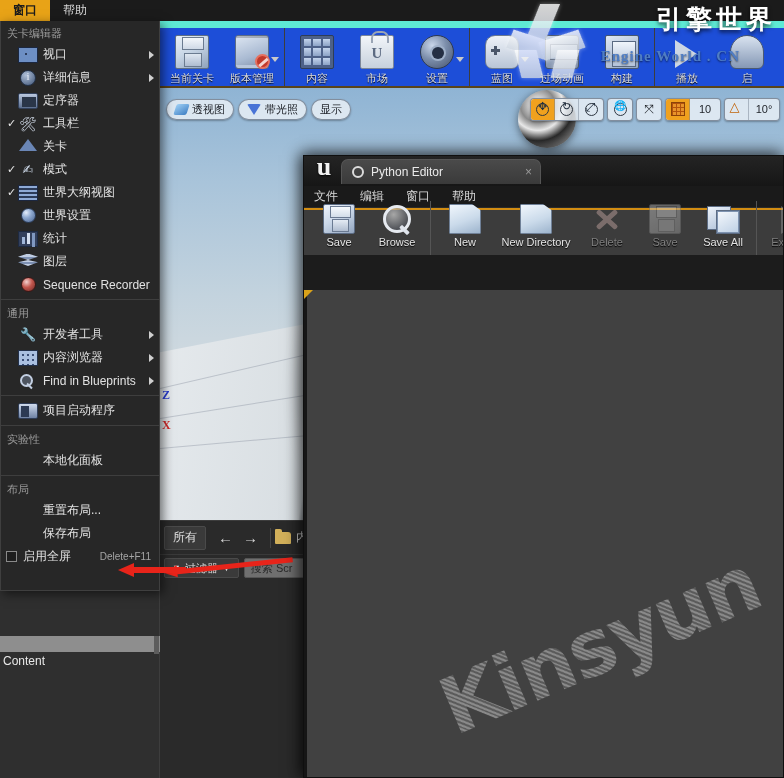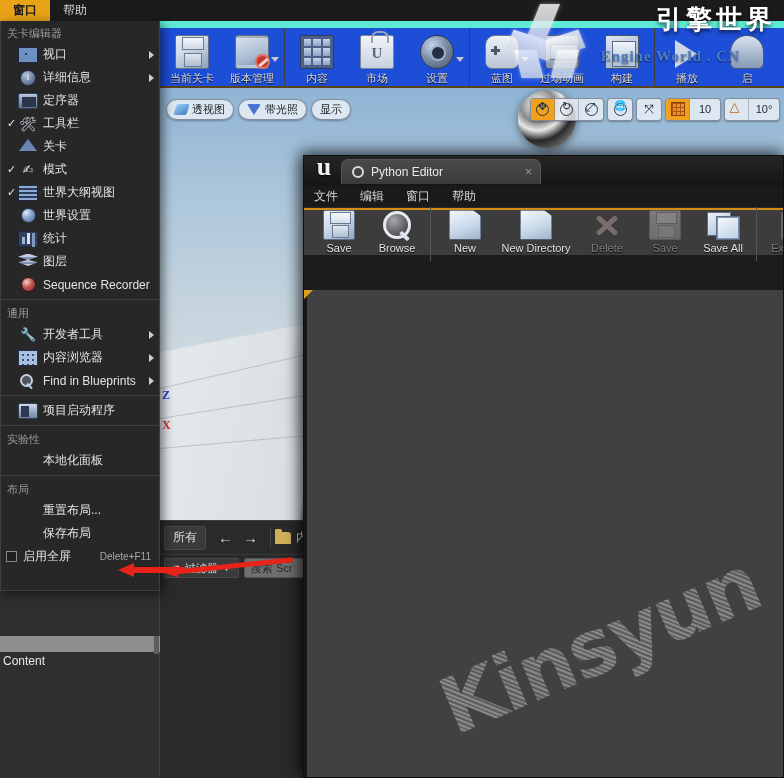--- a/index.html
+++ b/index.html
@@ -313,21 +313,21 @@
     background: linear-gradient(#4a4a4a,#3a3a3a);
     border-radius: 7px 7px 0 0; border:1px solid #555; border-bottom:none;
     font-size:12px; color:#eaeaea; min-width:200px; position:relative;
   }
   .tab-dot { width:12px;height:12px;border-radius:50%;border:2px solid #dcdcdc;background:transparent; }
   .tab-close { position:absolute; right:8px; top:5px; font-size:12px; color:#9a9a9a; }
   .py-menubar { height:22px; background:#1a1a1a; display:flex; align-items:center;
                 padding-left:10px; gap:22px; font-size:12px; color:#d8d8d8;
                 border-bottom:1px solid #2a2a2a; }
   .py-toolbar { height:47px; background:#3c3c3c; border-top:2px solid #d28d12;
-                display:flex; align-items:center; padding:2px 10px 0 6px; position:relative; }
+                display:flex; align-items:flex-end; padding:2px 10px 0 6px; position:relative; }
   .py-group { display:flex; align-items:flex-start; height:54px; padding-right:4px;
               border-right:1px solid #555; margin-right:5px; }
   .py-btn { width:58px; height:54px; display:flex; flex-direction:column; align-items:center;
             justify-content:flex-start; cursor:default; padding-top:3px; }
   .py-btn .pi { width:32px; height:30px; position:relative; }
   .py-btn .pl { font-size:11px; color:#e4e4e4; margin-top:2px; white-space:nowrap;
                 text-shadow:0 1px 1px #000; }
   .py-btn.disabled .pl { color:#7d7d7d; }
   .py-btn.disabled .pi { opacity:.45; }
 

